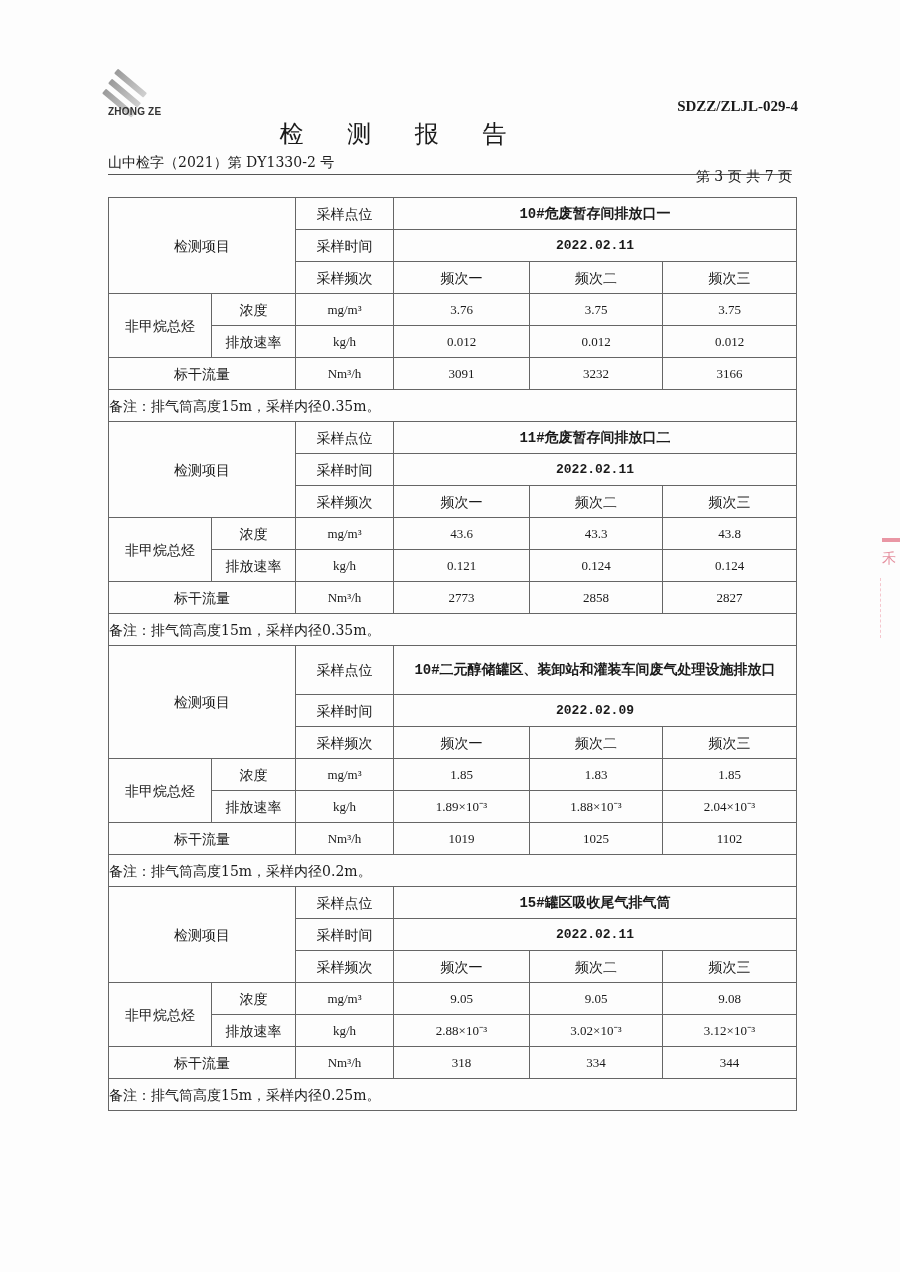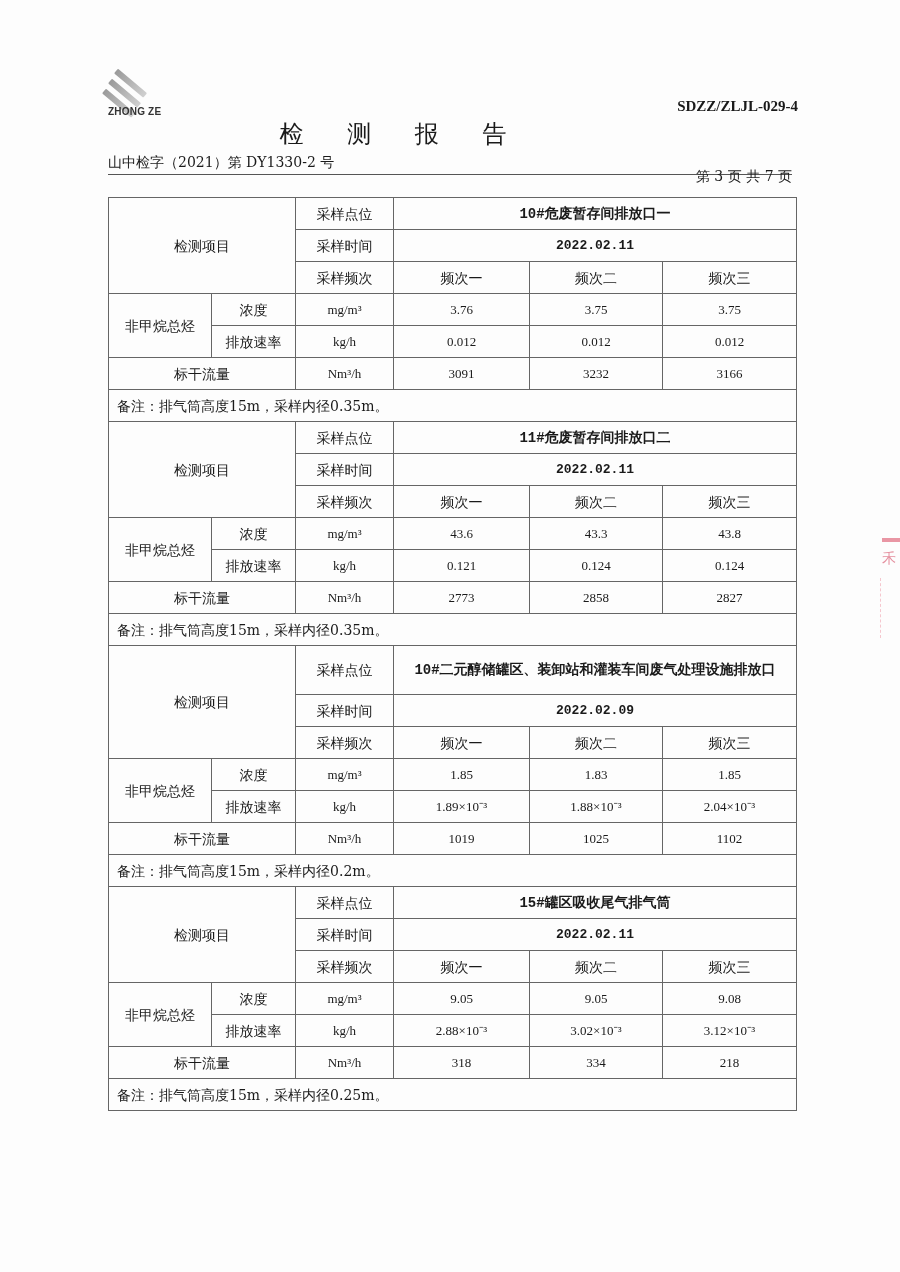--- a/index.html
+++ b/index.html
@@ -11,21 +11,21 @@
   .logo .bar { position: absolute; width: 38px; height: 6px; background: linear-gradient(90deg,#9a9a9a,#d0d0d0); transform: rotate(40deg); transform-origin: left center; border-radius: 1px; }
   .logo-text { position: absolute; left: 108px; top: 106px; font-family: "Liberation Sans", sans-serif; font-weight: bold; font-size: 10px; letter-spacing: 0.2px; color: #333; }
   .code { position: absolute; right: 102px; top: 98px; font-family: "Liberation Serif", serif; font-weight: bold; font-size: 15px; margin-left: 40px; }
   .title { position: absolute; left: 0; width: 804px; top: 118px; text-align: center; font-size: 24px; letter-spacing: 18px; font-weight: normal; }
   .subline { position: absolute; left: 108px; right: 108px; top: 152px; height: 22px; font-size: 14px; border-bottom: 1.5px solid #555; }
   .subline .left { position: absolute; left: 0; top: 2px; }
   .subline .right { position: absolute; right: 0; top: 16px; }
 
   table.report { position: absolute; left: 108px; top: 197px; width: 688px; border-collapse: collapse; table-layout: fixed; font-size: 14px; }
   table.report td { border: 1px solid #666; text-align: center; height: 31px; padding: 0 4px; line-height: 18px; }
-  table.report td.note { text-align: left; padding-left: 8px; }
+  table.report td.note { text-align: left; padding-left: 0; }
   table.report td.bold { font-family: Liberation Mono, monospace; font-weight: bold; }
   .num { font-family: "Liberation Serif", serif; font-size: 13px; }
 
   .stamp { position: absolute; left: 878px; top: 538px; width: 22px; height: 120px; }
   .stamp .s1 { position: absolute; left: 4px; top: 0; width: 18px; height: 4px; background: #e06a7d; opacity: .7; }
   .stamp .s2 { position: absolute; left: 4px; top: 12px; color: #d4465f; font-size: 14px; opacity: .6; }
   .stamp .s3 { position: absolute; left: 2px; top: 40px; width: 20px; height: 60px; border-left: 1px dashed #f0a4b0; opacity: .6; }
 </style>
 </head>
 <body>
@@ -201,21 +201,21 @@
     <td class="num">kg/h</td>
     <td class="num">2.88×10⁻³</td>
     <td class="num">3.02×10⁻³</td>
     <td class="num">3.12×10⁻³</td>
   </tr>
   <tr>
     <td colspan="2">标干流量</td>
     <td class="num">Nm³/h</td>
     <td class="num">318</td>
     <td class="num">334</td>
-    <td class="num">218</td>
+    <td class="num">344</td>
   </tr>
   <tr>
     <td colspan="6" class="note">备注：排气筒高度15m，采样内径0.25m。</td>
   </tr>
     </tbody>
 </table>
 
 <div class="stamp">
   <div class="s1"></div>
     <div class="s2">禾</div>

